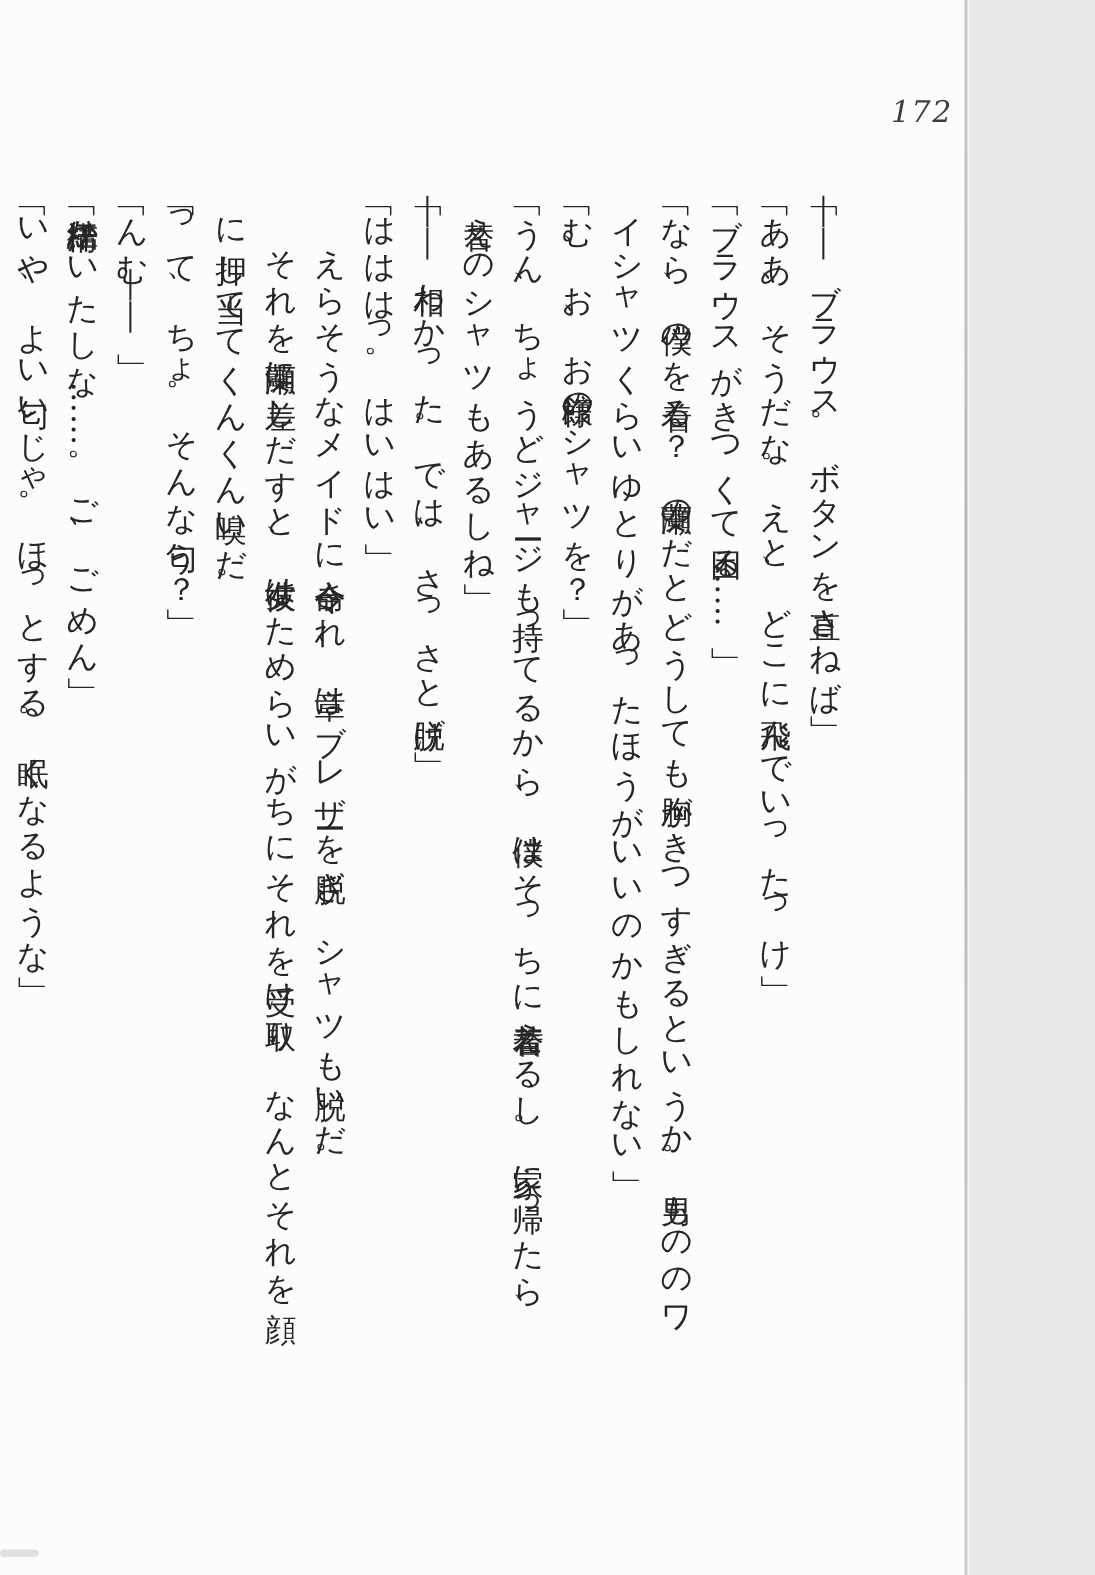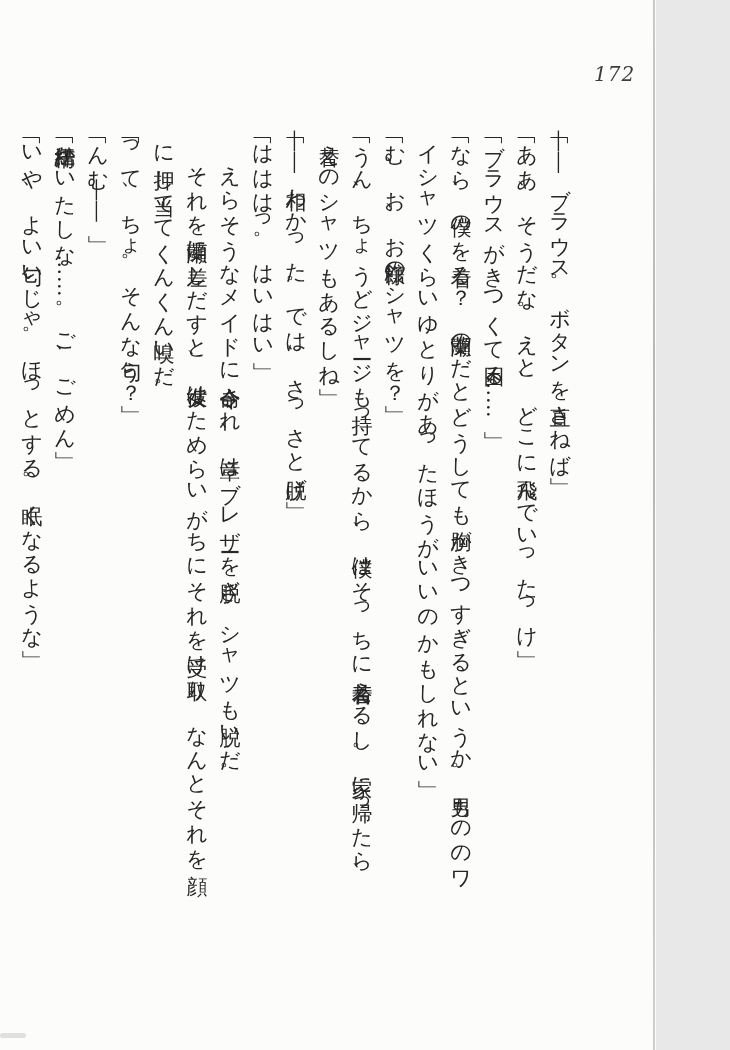--- a/index.html
+++ b/index.html
@@ -7,21 +7,20 @@
     padding: 0;
     background: #e8e8e8;
   }
   .page {
     position: relative;
     width: 646px;
     height: 1050px;
     background: #fcfcfb;
     overflow: hidden;
     font-family: "DejaVu Serif", "Liberation Serif", serif;
-    padding-left: 10px;
   }
   .page-number {
     position: absolute;
     top: 62px;
     left: 594px;
     font-style: italic;
     font-size: 20px;
     letter-spacing: 1px;
     color: #3d3d3d;
   }

